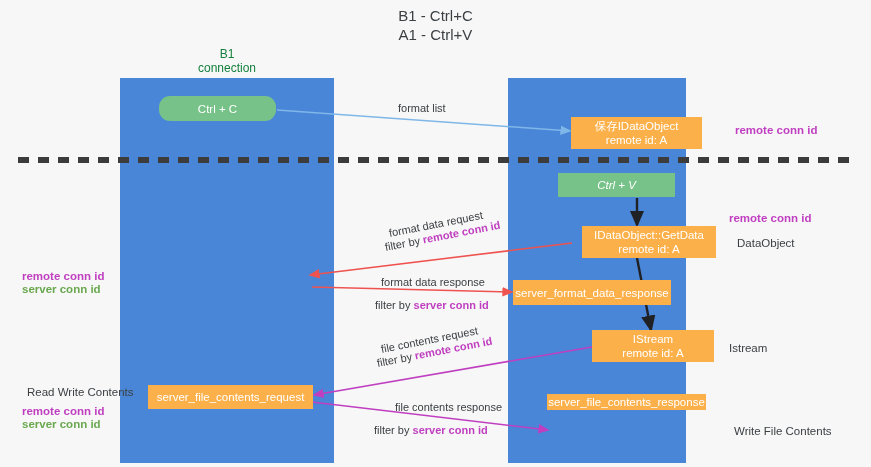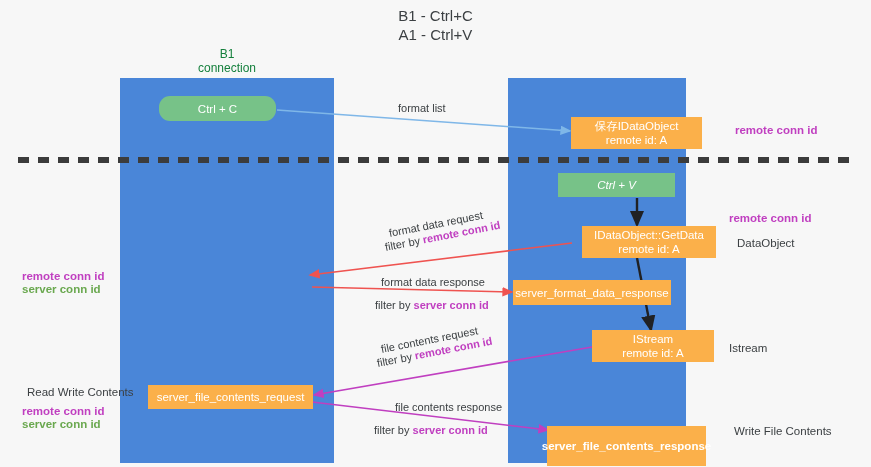--- a/index.html
+++ b/index.html
@@ -144,21 +144,21 @@
 remote id: A</div>
 
 
   <div class="node orange" style="left:513px; top:280px; width:158px; height:25px;">server_format_data_response</div>
 
   <div class="node orange" style="left:592px; top:330px; width:122px; height:32px;">IStream
 remote id: A</div>
 
   <div class="node orange" style="left:148px; top:385px; width:165px; height:24px;">server_file_contents_request</div>
 
-  <div class="node orange" style="left:547px; top:426px; width:159px; height:40px;font-weight:bold;">server_file_contents_response</div>
+  <div class="node orange" style="left:547px; top:394px; width:159px; height:16px;">server_file_contents_response</div>
 
   <div class="edge-label" style="left:398px; top:101px;">format list</div>
 
   <div class="edge-label rot-up" style="left:389px; top:226px;">
     <span>format data request</span>
   </div>
   <div class="edge-label rot-up" style="left:385px; top:240px;">
     <span>filter by </span><span class="hl-magenta">remote conn id</span>
   </div>
 

